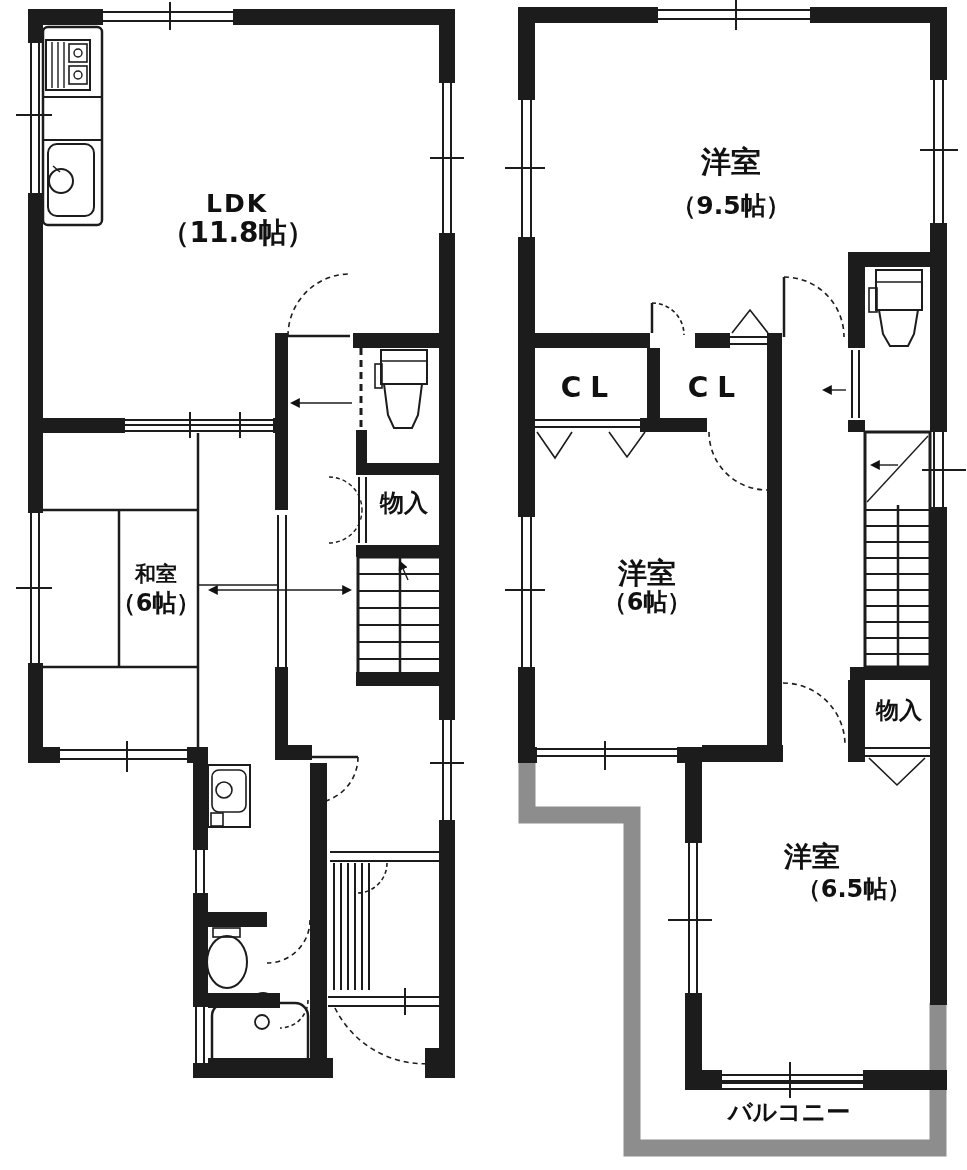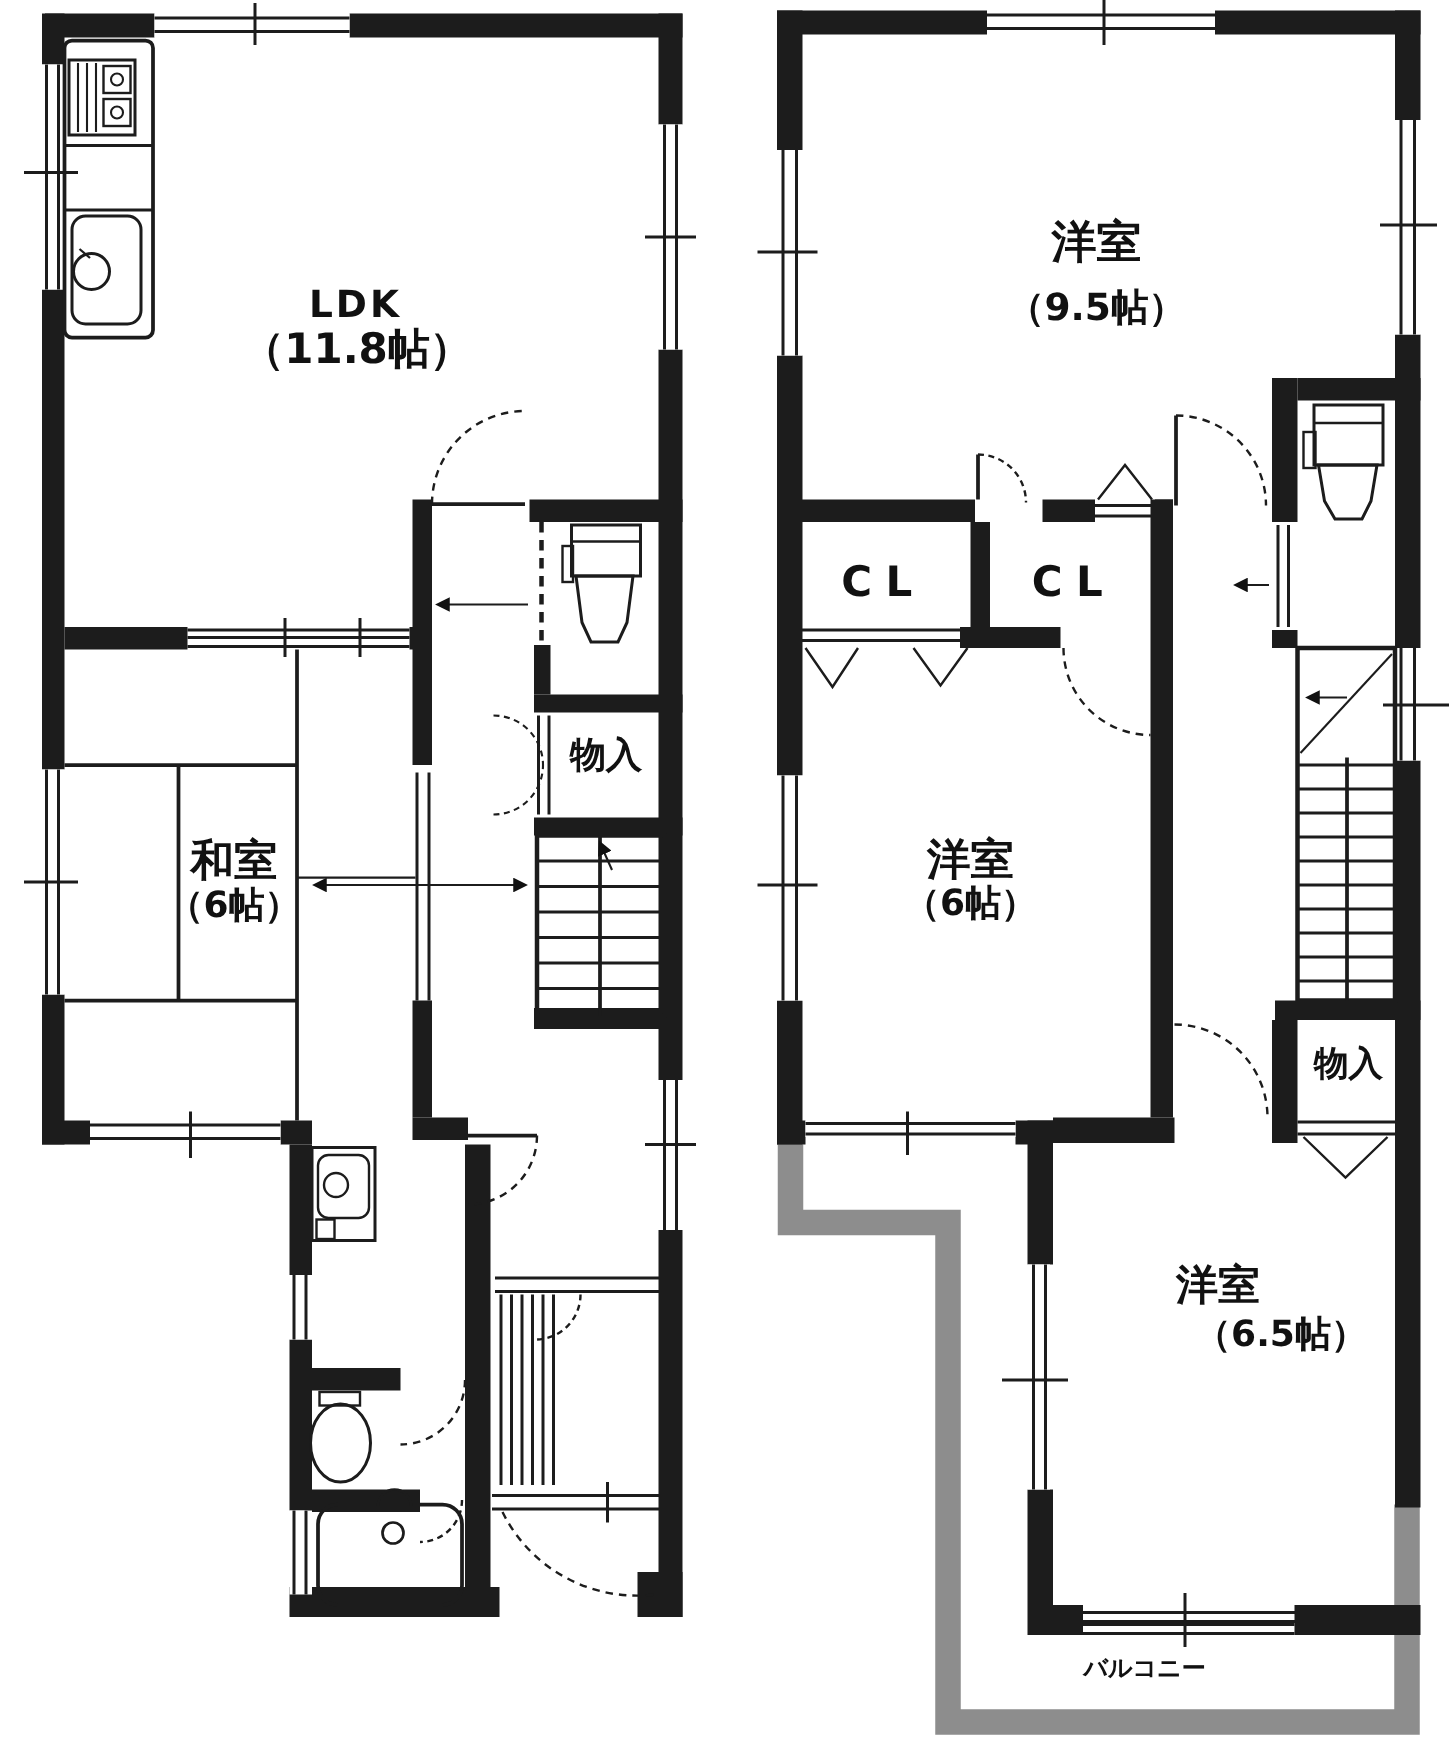--- a/index.html
+++ b/index.html
@@ -397,34 +397,34 @@
     <line class="ln" x1="876" y1="282" x2="922" y2="282" stroke-width="1.6"></line>
     <rect class="ln" x="869" y="288" width="8" height="24" stroke-width="1.6"></rect>
     <path class="ln" d="M 879 310 L 918 310 L 914 334 L 908 346 L 890 346 L 883 334 Z"></path>
   </g>
 
 </svg>
 
   <div class="lbl" style="left:237px;top:203px;font-size:25px;letter-spacing:2px">LDK</div>
   <div class="lbl" style="left:238px;top:233px;font-size:28px">（11.8帖）</div>
 
-  <div class="lbl" style="left:156px;top:574px;font-size:29px">和室</div>
+  <div class="lbl" style="left:156px;top:574px;font-size:21px">和室</div>
   <div class="lbl" style="left:156px;top:603px;font-size:24px">（6帖）</div>
 
   <div class="lbl" style="left:404px;top:503px;font-size:24px">物入</div>
 
   <div class="lbl" style="left:731px;top:162px;font-size:30px">洋室</div>
   <div class="lbl" style="left:731px;top:205px;font-size:25px">（9.5帖）</div>
 
   <div class="lbl" style="left:589px;top:388px;font-size:28px;letter-spacing:9px">CL</div>
   <div class="lbl" style="left:716px;top:388px;font-size:28px;letter-spacing:9px">CL</div>
 
   <div class="lbl" style="left:647px;top:573px;font-size:29px">洋室</div>
   <div class="lbl" style="left:647px;top:602px;font-size:24px">（6帖）</div>
 
   <div class="lbl" style="left:899px;top:710px;font-size:23px">物入</div>
 
   <div class="lbl" style="left:812px;top:857px;font-size:28px">洋室</div>
   <div class="lbl" style="left:854px;top:889px;font-size:24px">（6.5帖）</div>
 
-  <div class="lbl" style="left:763px;top:1112px;font-size:16px">バルコニー</div>
+  <div class="lbl" style="left:789px;top:1112px;font-size:24px">バルコニー</div>
 
 </div>
 
 </body></html>

